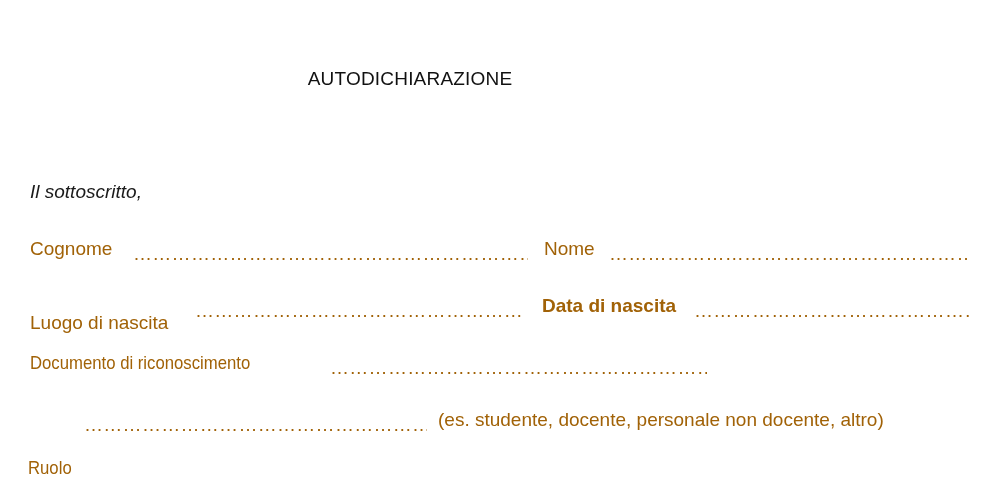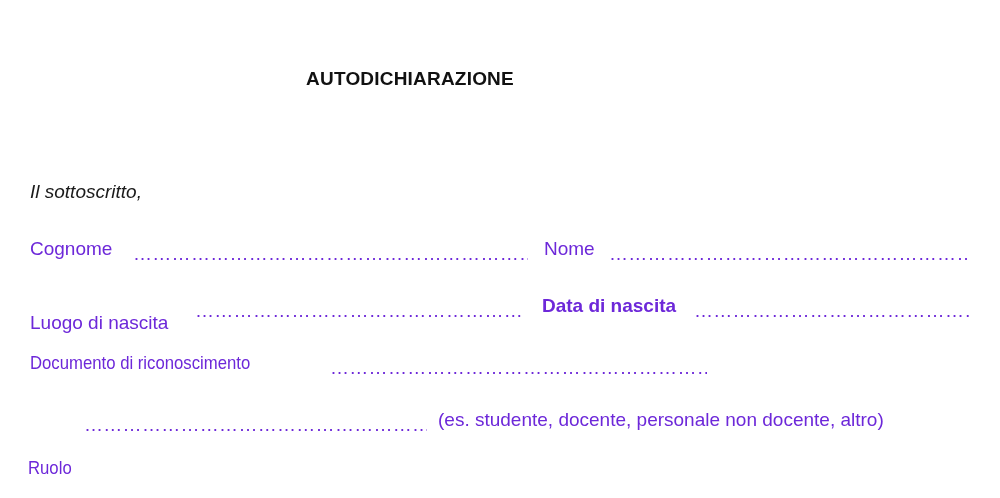--- a/index.html
+++ b/index.html
@@ -14,21 +14,21 @@
       overflow: hidden;
       font-family: "Liberation Sans", "DejaVu Sans", sans-serif;
       color: #1a1a1a;
     }
     .title {
       position: absolute;
       top: 68px;
       left: 0;
       width: 820px;
       text-align: center;
-      font-weight: bold;
+      font-weight: normal;
       font-size: 19px;
       letter-spacing: 0.2px;
       color: #111;
     }
     .line {
       position: absolute;
       left: 30px;
       font-size: 19px;
       white-space: nowrap;
       color: #1a1a1a;
@@ -38,21 +38,21 @@
       letter-spacing: 0.3px;
       font-size: 14px;
       vertical-align: baseline;
     }
     .condensed {
       display: inline-block;
       transform: scaleX(0.88);
       transform-origin: left center;
     }
     #l-intro { top: 181px; }
-    .abs { position: absolute; white-space: nowrap; font-size: 19px; color:#6d28d9; }
+    .abs { position: absolute; white-space: nowrap; font-size: 19px; color:#a16207; }
   </style>
 </head>
 <body>
 
 <div class="title">AUTODICHIARAZIONE</div>
 
 <div class="line" id="l-intro">Il sottoscritto,</div>
 
 <div class="abs" style="left:30px; top:238px;">Cognome</div>
 <div class="abs dots" style="left:133px; top:243px; width:395px; overflow:hidden;">………………………………………………………………………</div>

